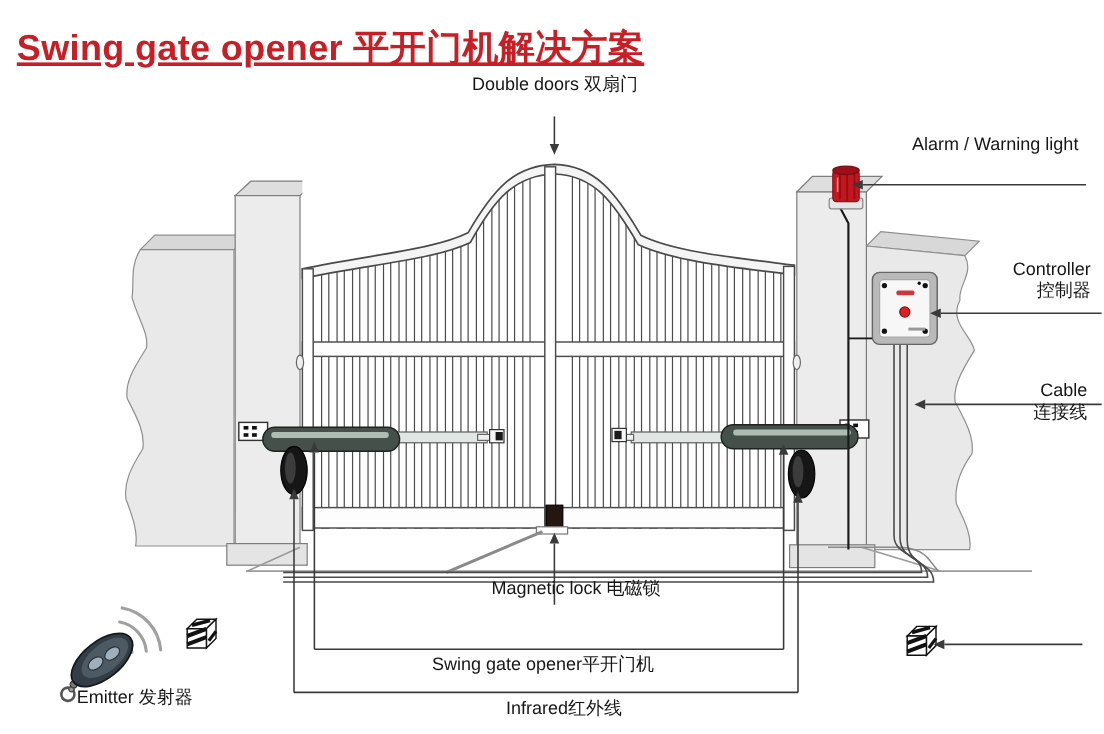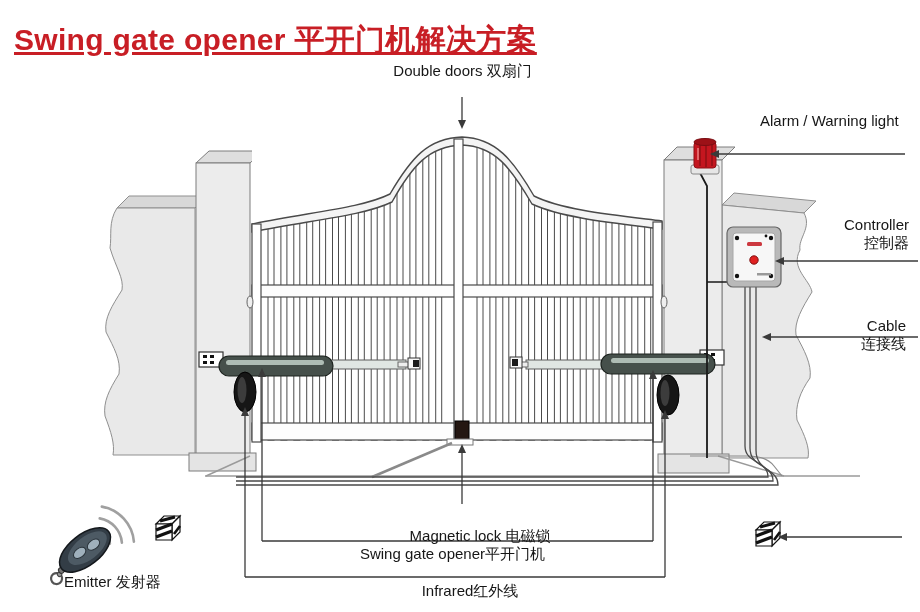--- a/index.html
+++ b/index.html
@@ -255,20 +255,20 @@
     <div>Controller</div>
     <div>控制器</div>
   </div>
 
   <div class="lbl" style="left:861px;top:305px;margin-top:12px;">
     <div>Cable</div>
     <div>连接线</div>
   </div>
 
 
-  <div class="lbl center" style="left:385px;top:527px;width:190px;">Magnetic lock 电磁锁</div>
+  <div class="lbl center" style="left:385px;top:482px;width:190px;">Magnetic lock 电磁锁</div>
 
   <div class="lbl center" style="left:330px;top:545px;width:245px;">Swing gate opener平开门机</div>
 
   <div class="lbl center" style="left:390px;top:582px;width:160px;">Infrared红外线</div>
 
   <div class="lbl" style="left:64px;top:573px;">Emitter 发射器</div>
 </div>
 
 </body></html>

